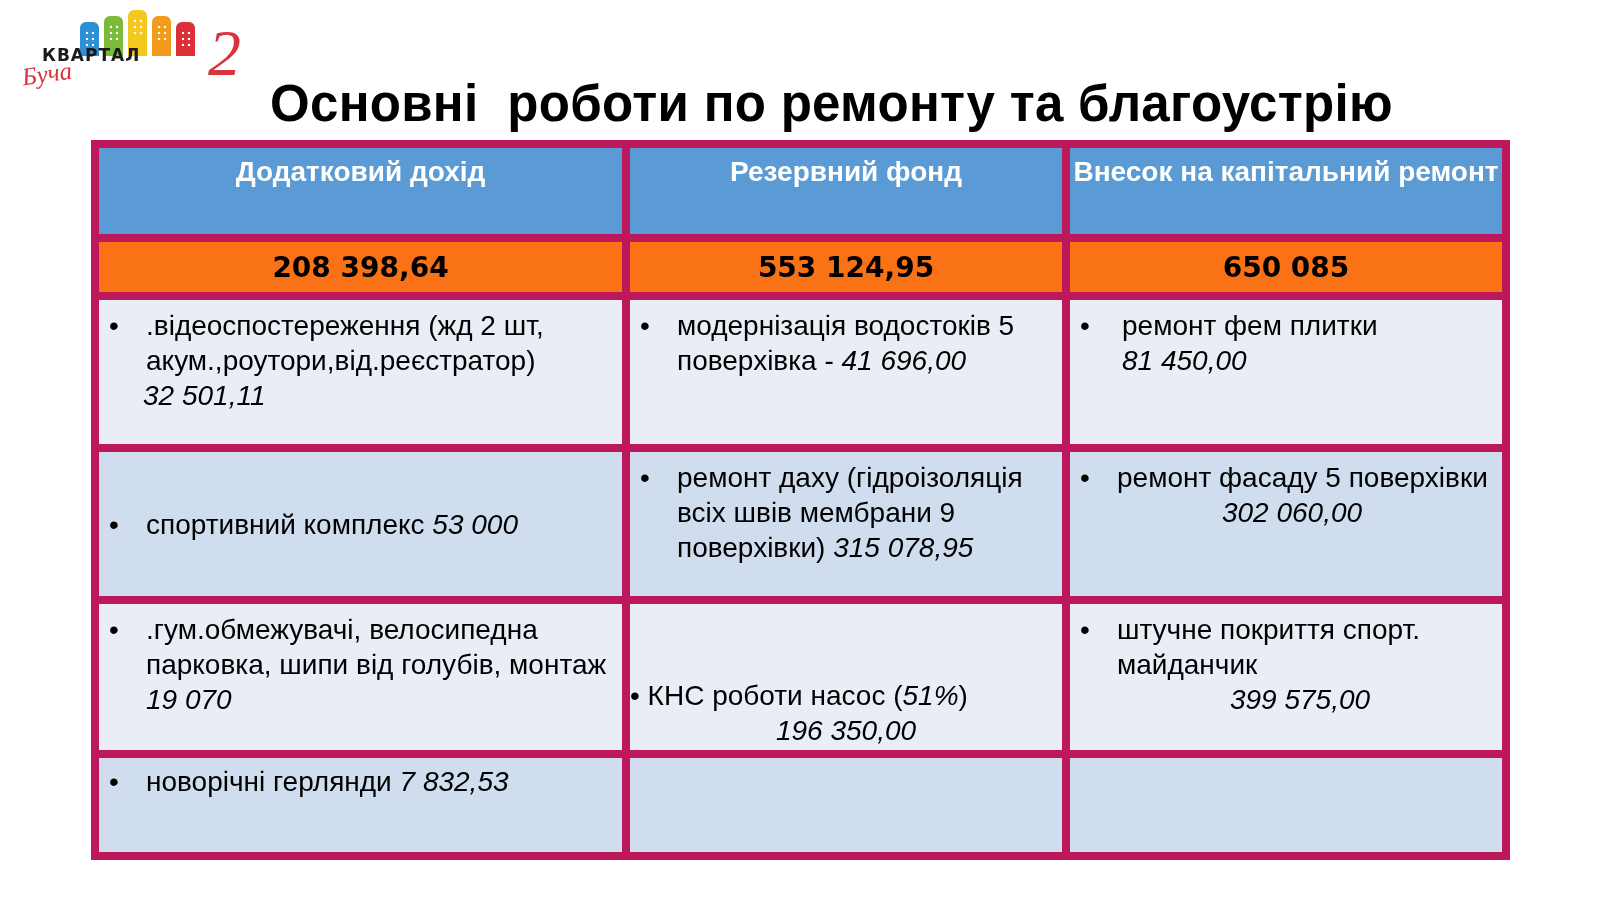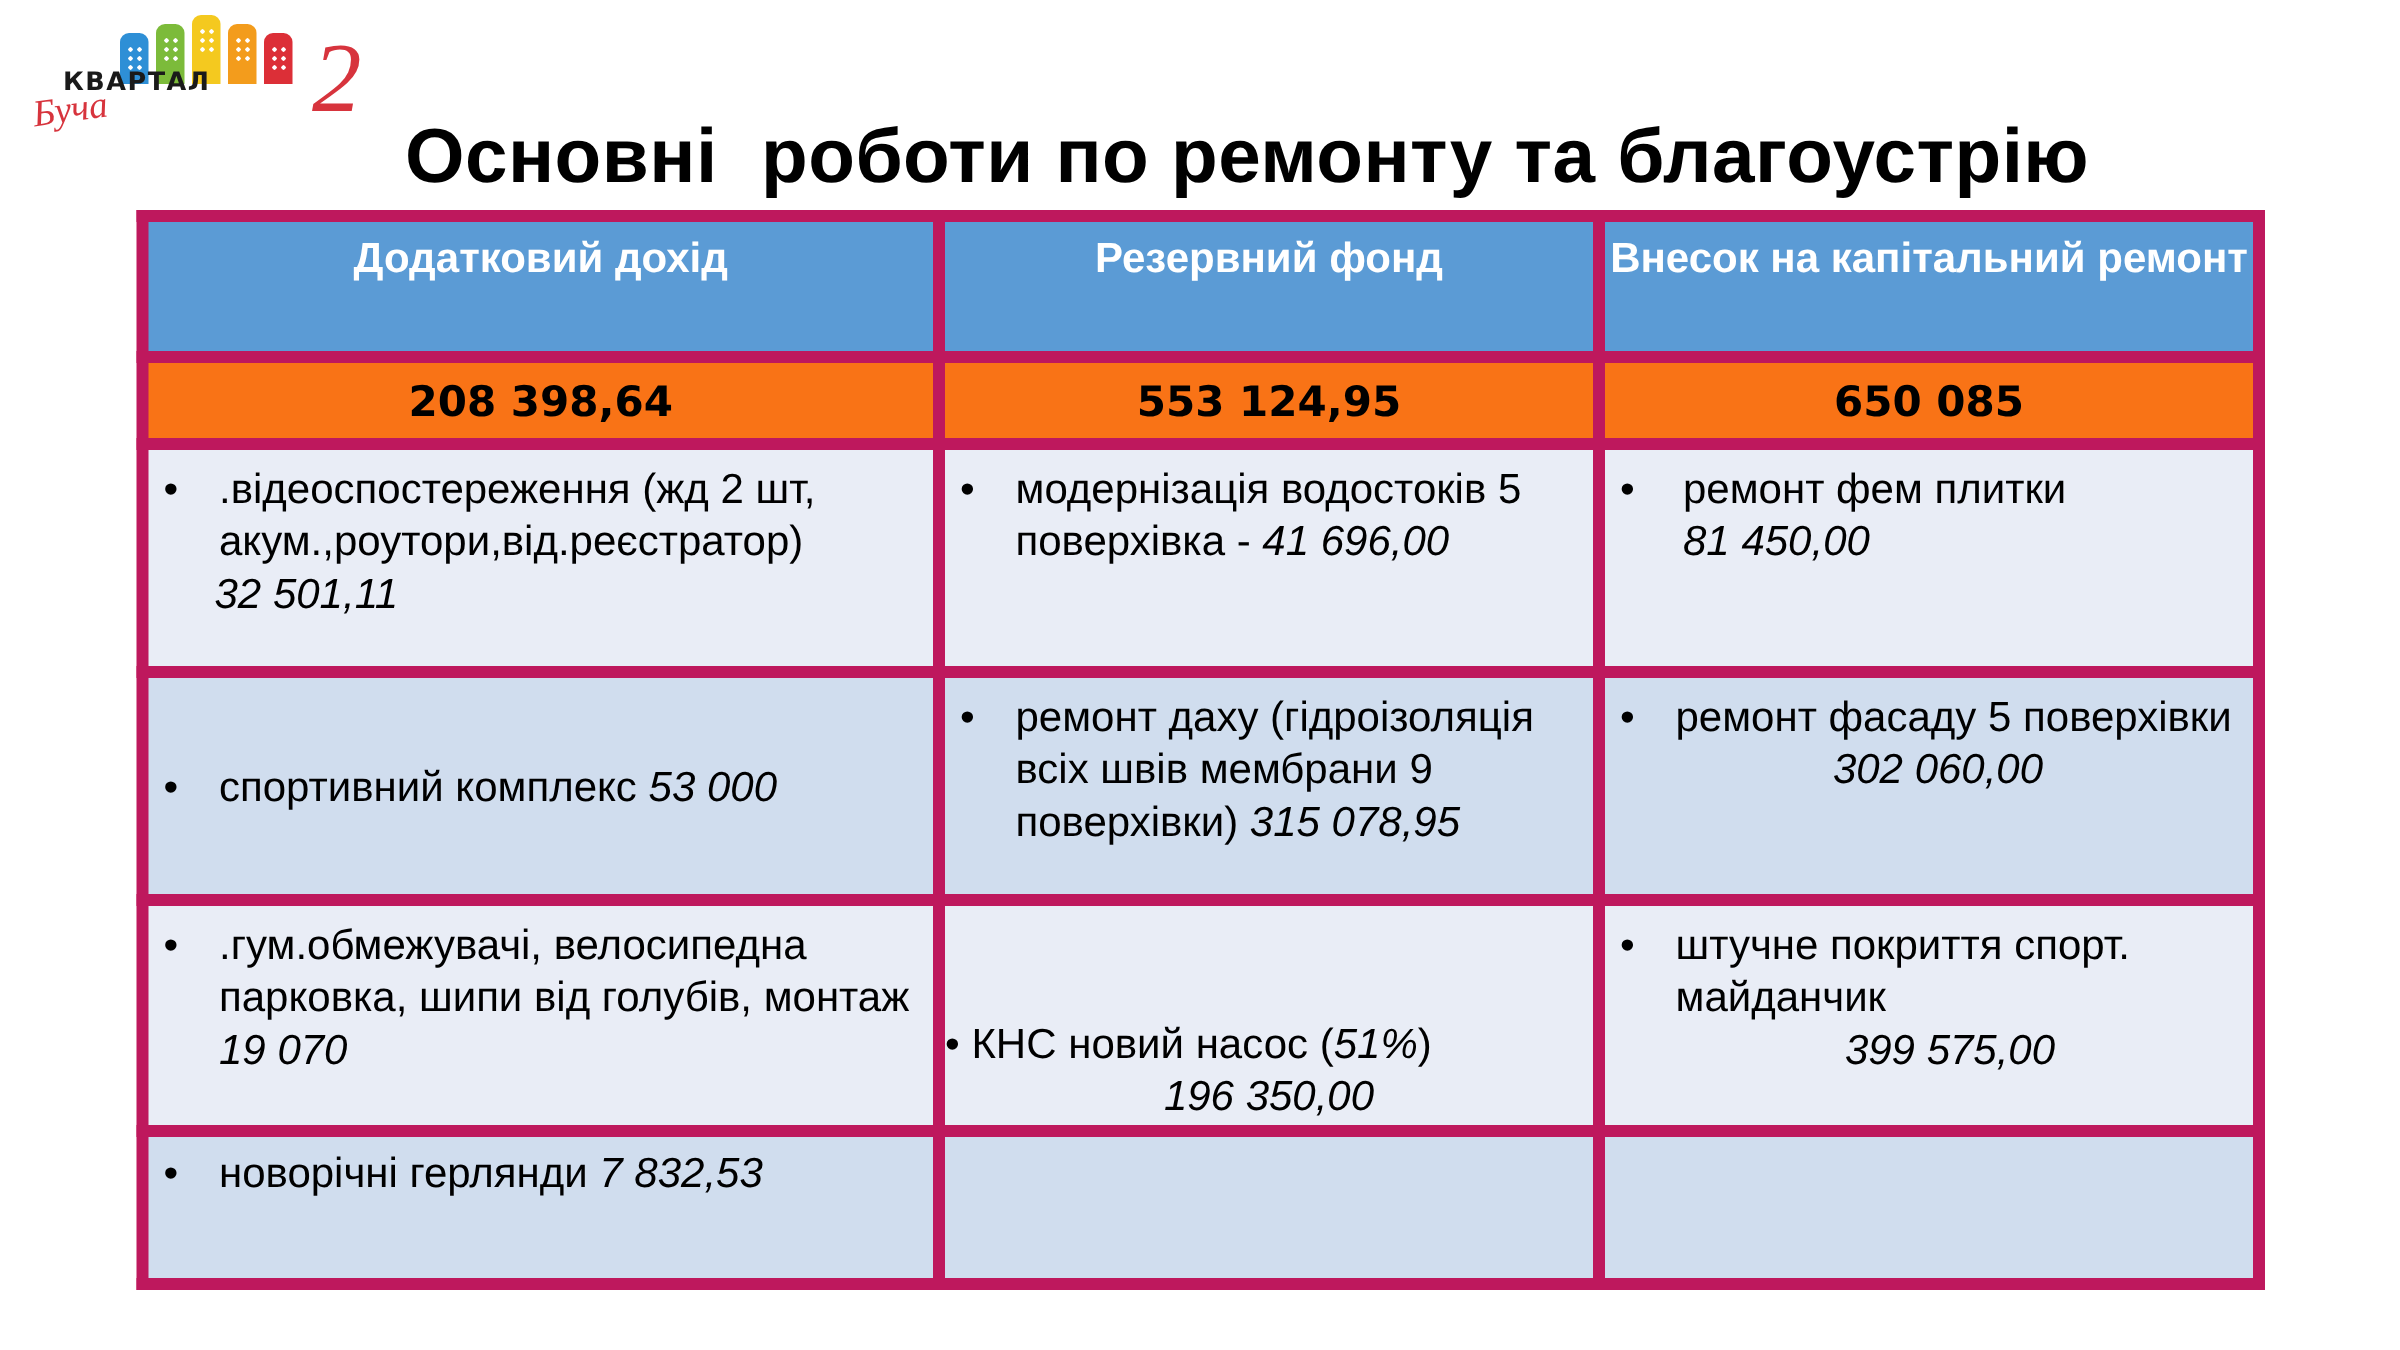--- a/index.html
+++ b/index.html
@@ -130,21 +130,21 @@
 
   <tr class="light" style="height:154px">
     <td>
       <div class="cell" style="padding-top:8px">
         <span class="bul">•</span>
         <span class="txt"><span>.гум.обмежувачі, велосипедна парковка, шипи від голубів, монтаж </span><span class="amt">19 070</span></span>
       </div>
     </td>
     <td style="vertical-align:bottom">
       <div class="cell" style="padding-bottom:2px">
-        <p style="padding-left:0"><span>• </span><span>КНС новий насос (</span><span class="amt">51%</span><span>)</span></p>
+        <p style="padding-left:0"><span>• </span><span>КНС роботи насос (</span><span class="amt">51%</span><span>)</span></p>
         <p class="amt" style="">196 350,00</p>
       </div>
     </td>
     <td>
       <div class="cell" style="padding-top:8px">
         <span class="bul">•</span>
         <span class="txt"><span>штучне покриття спорт. майданчик</span></span>
         <span class="amt" style="padding-left:28px;display:block">399 575,00</span>
       </div>
     </td>

